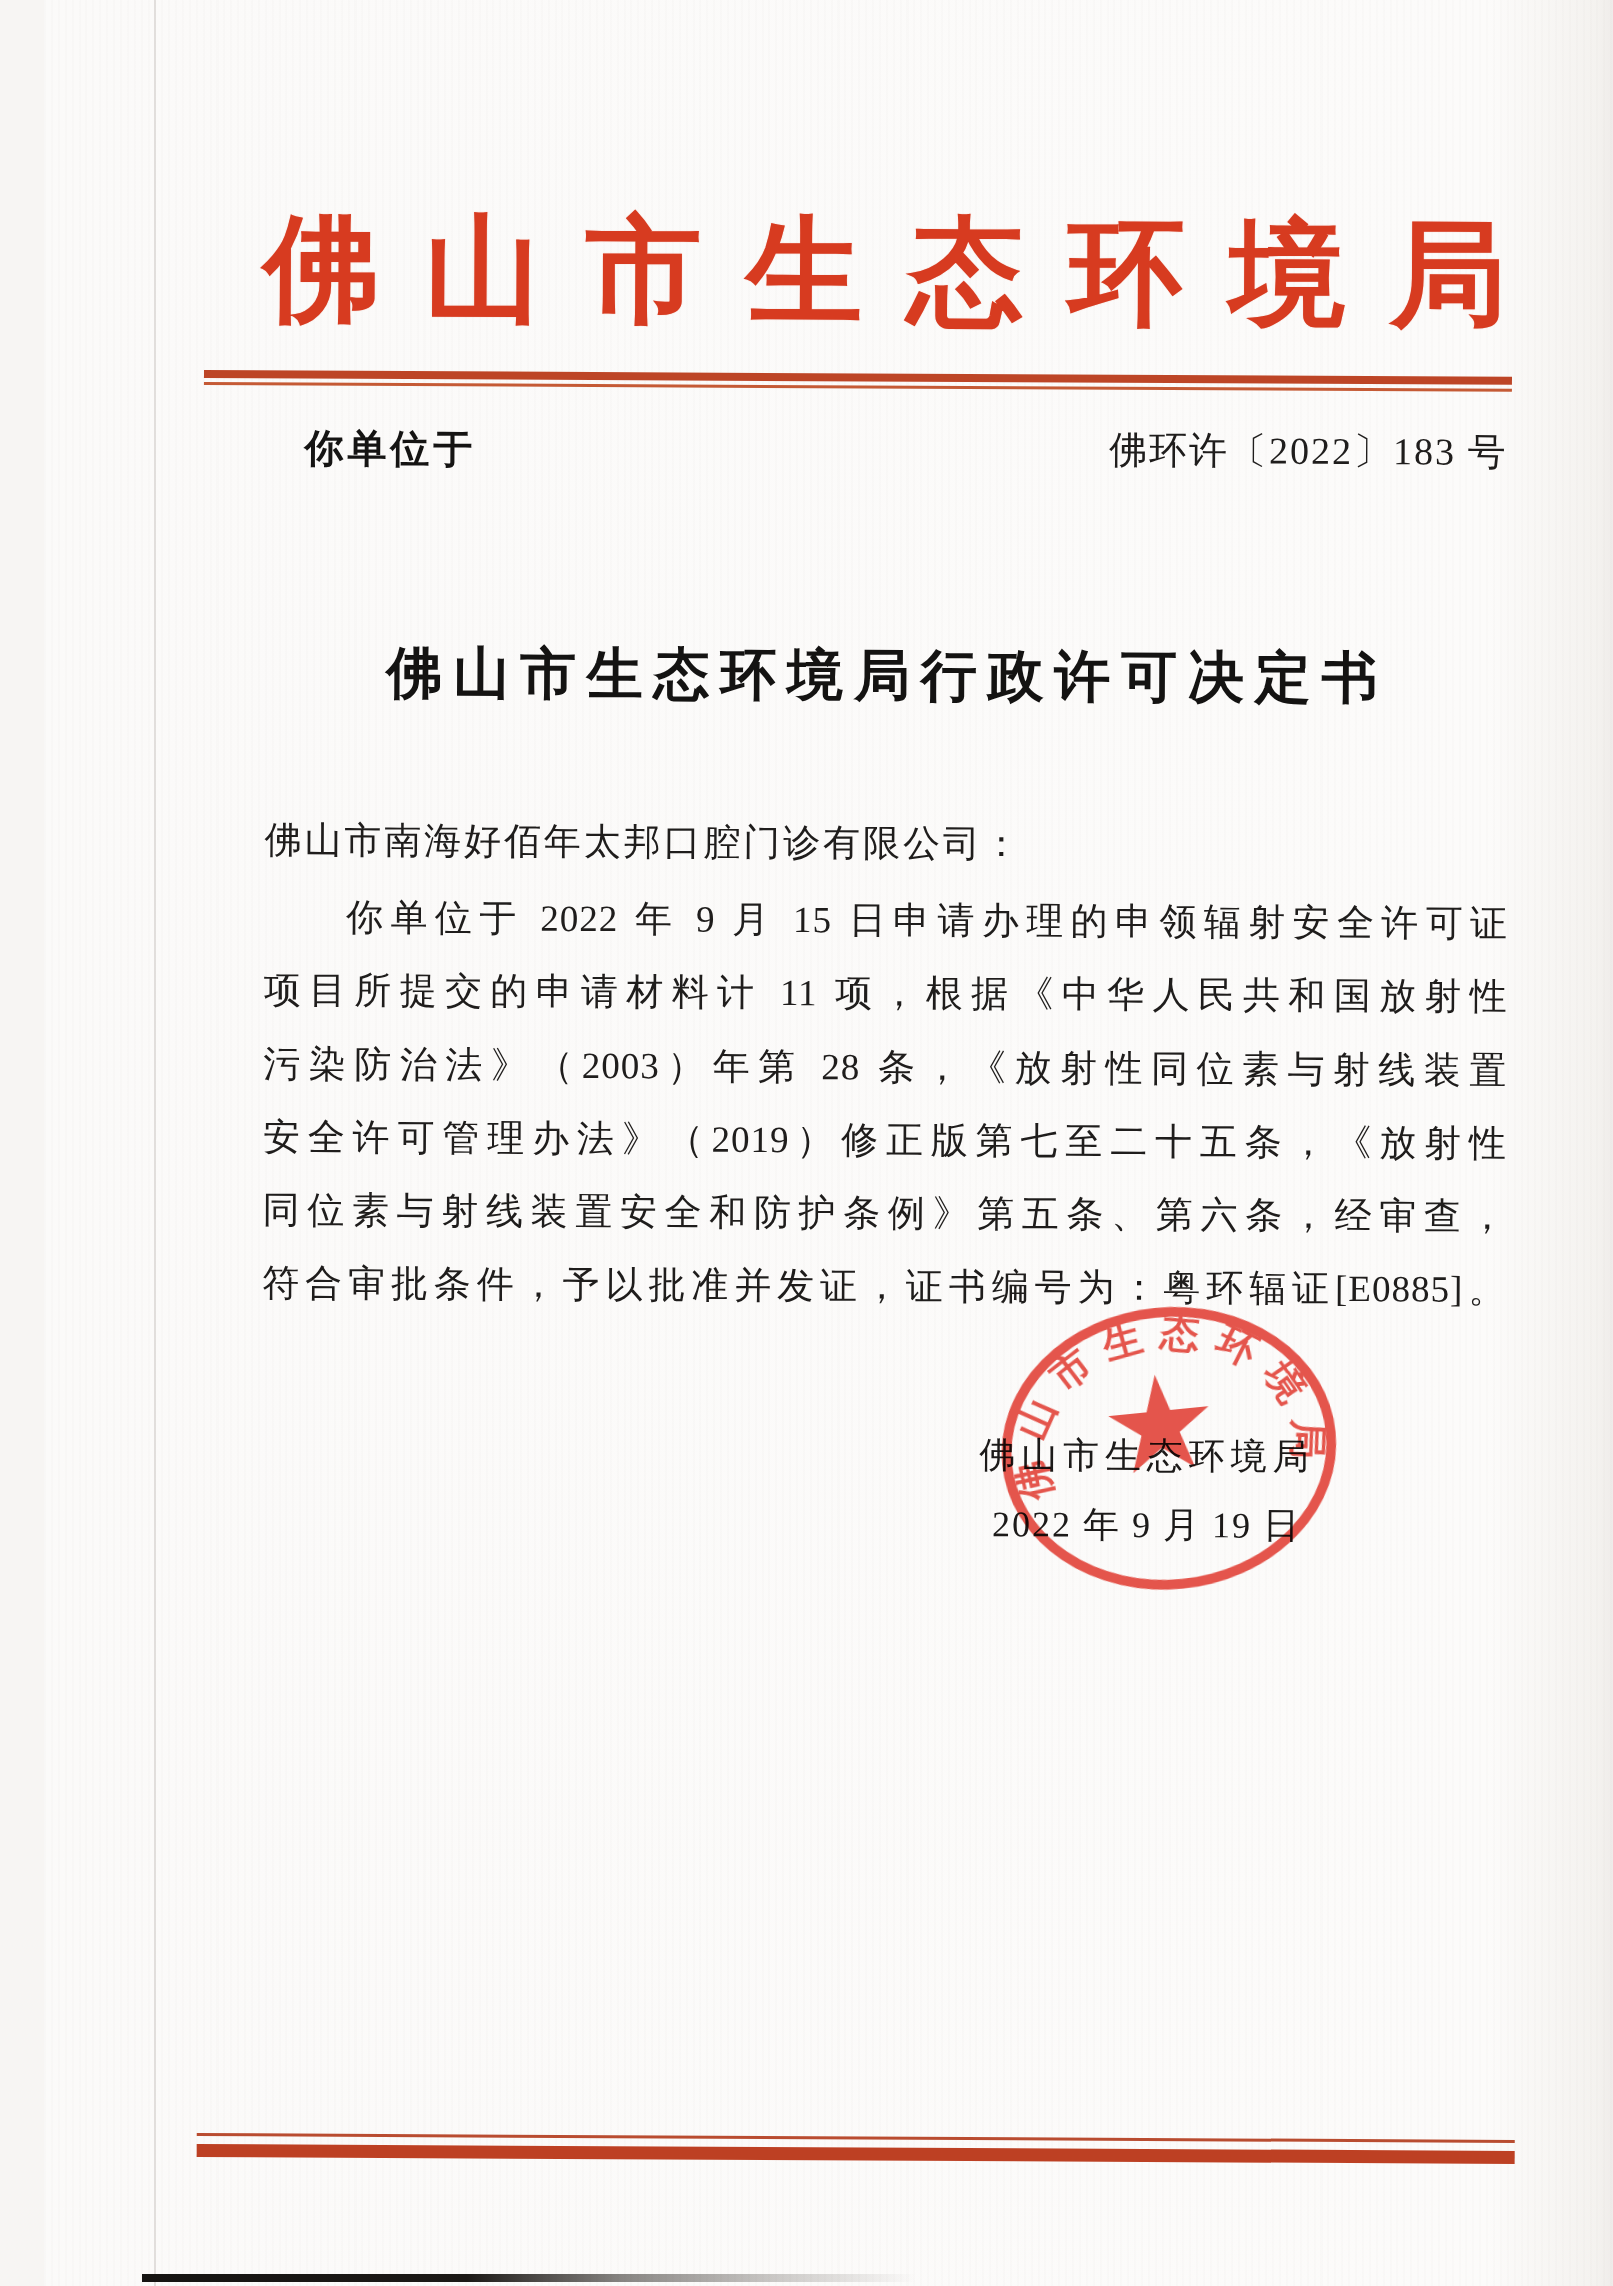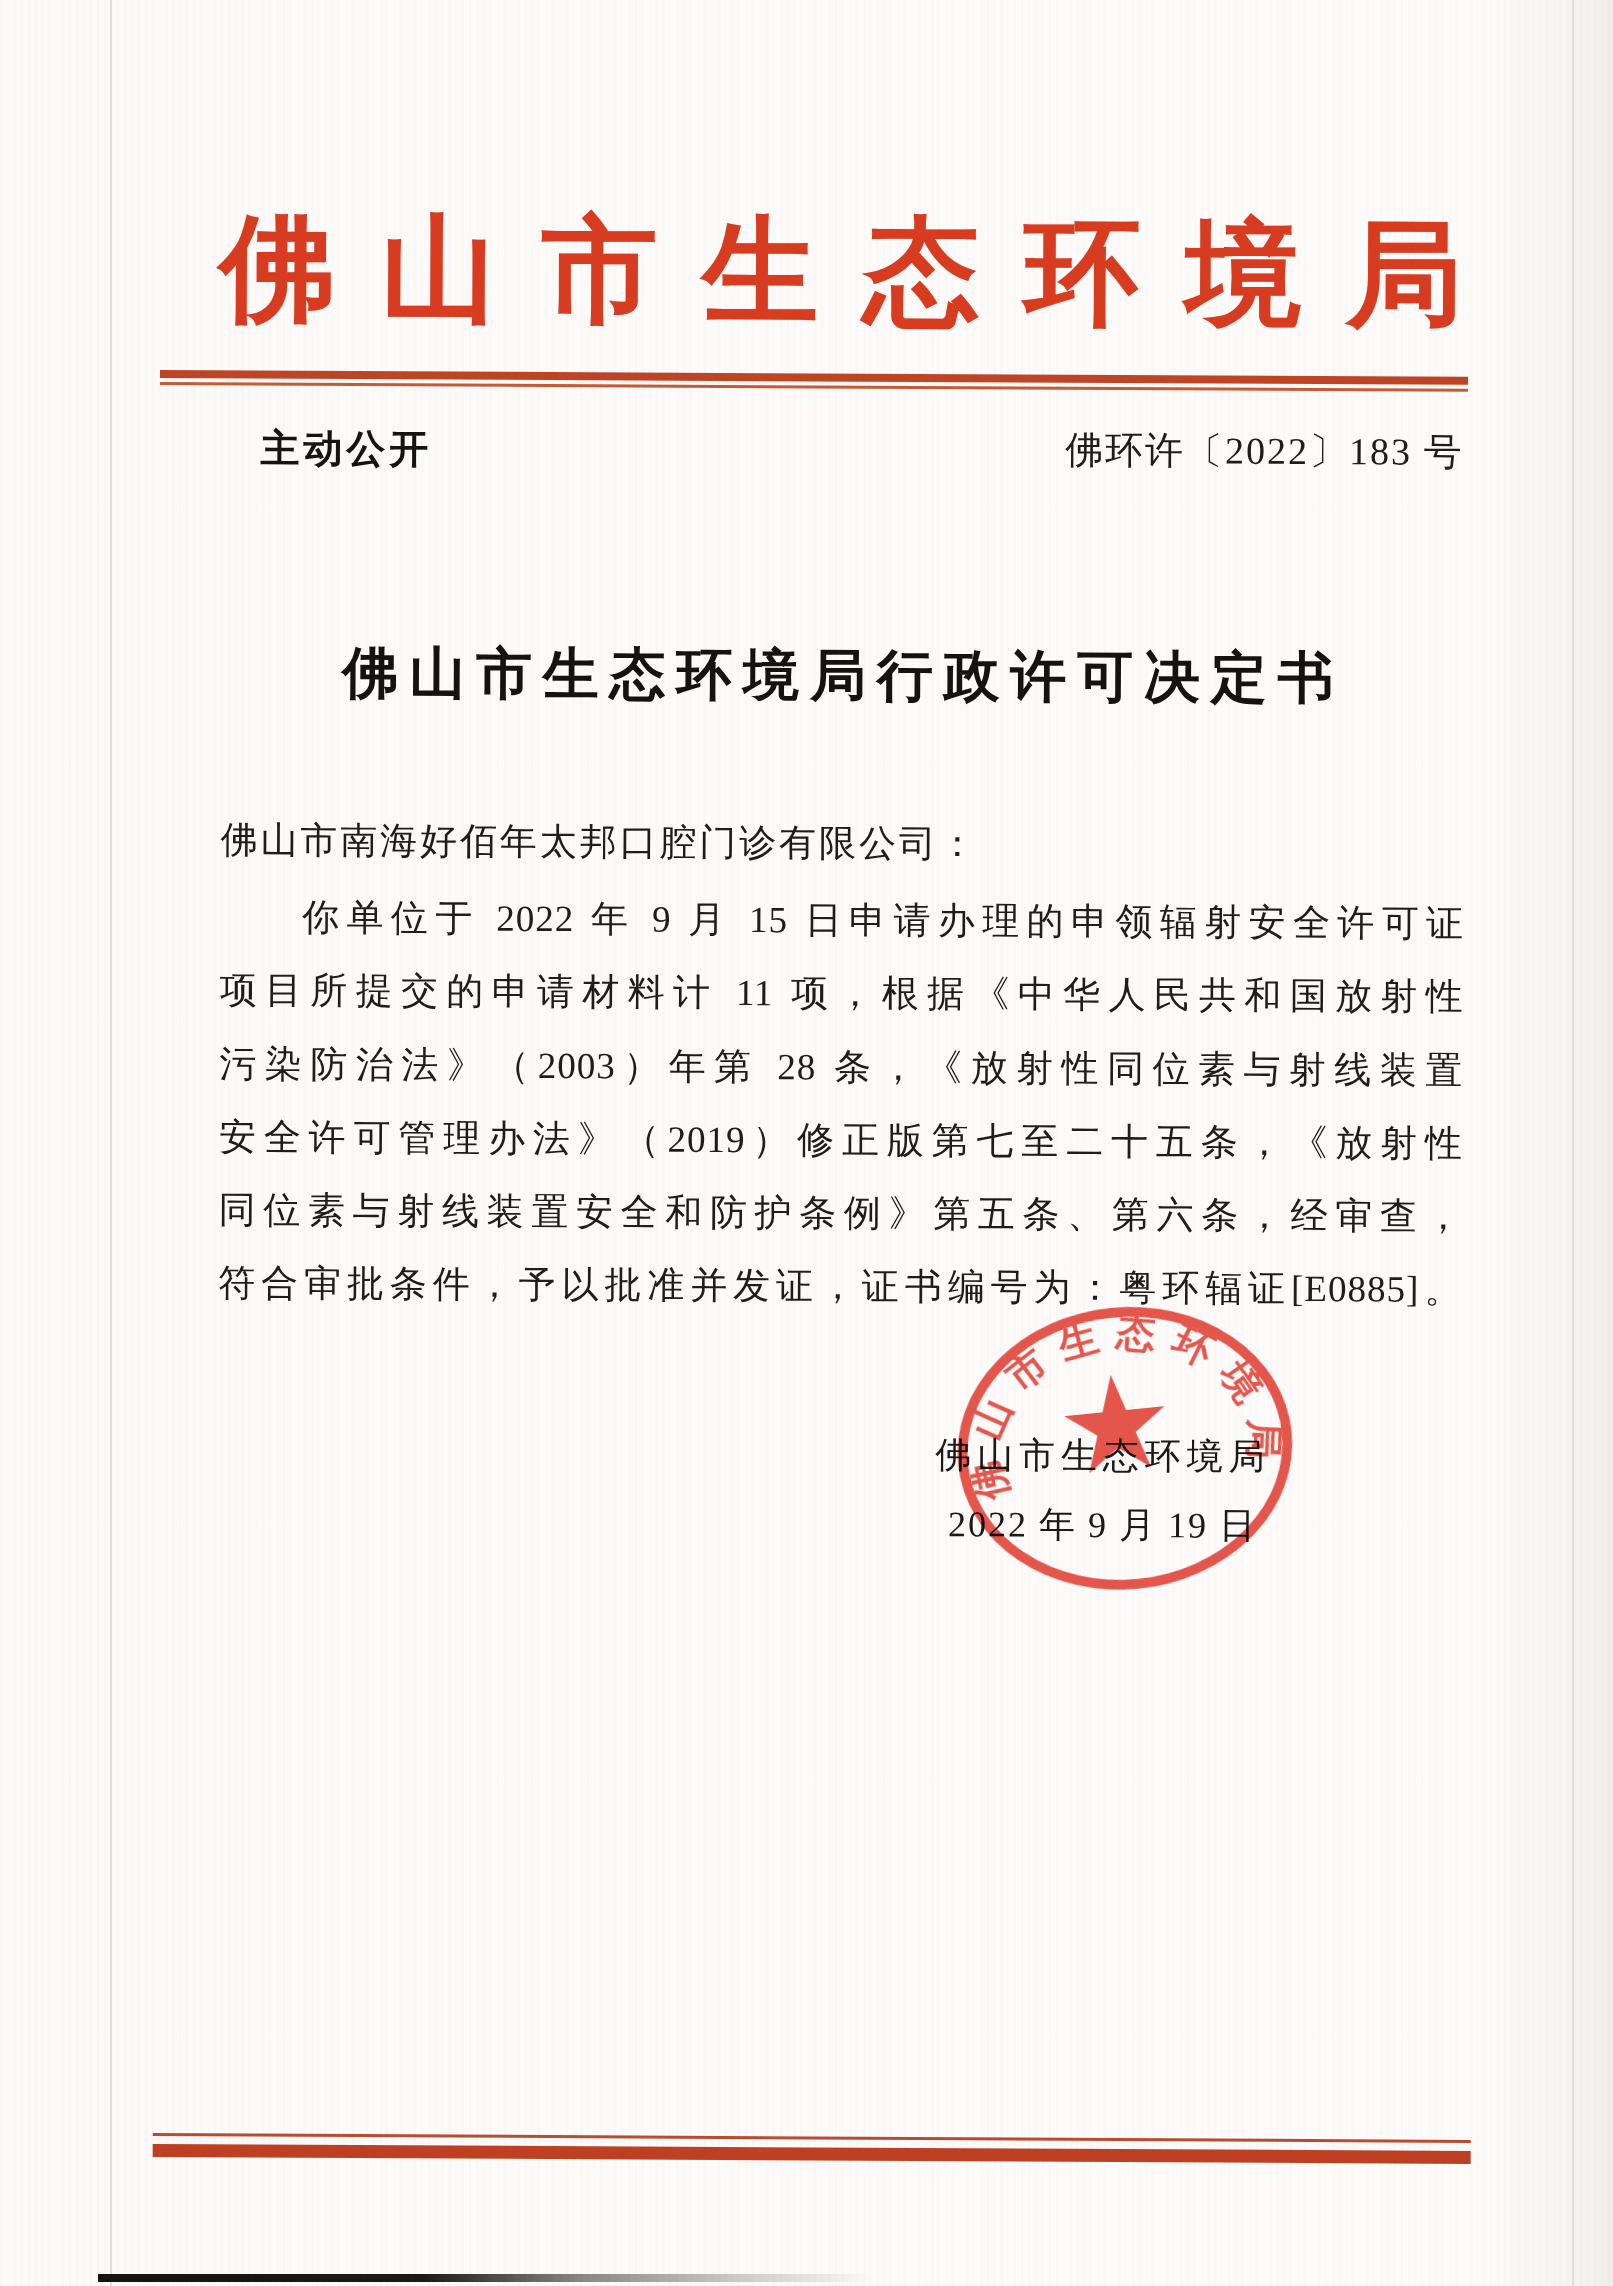--- a/index.html
+++ b/index.html
@@ -7,20 +7,21 @@
     width:1613px;height:2287px;
     background:#f7f5f3;
     font-family:"Liberation Serif","DejaVu Serif",serif;
     position:relative;overflow:hidden;
   }
   .page{
     position:absolute;inset:0;
     background:
       repeating-linear-gradient(90deg, rgba(120,110,100,0.018) 0 2px, transparent 2px 6.9px),
       linear-gradient(90deg,#fbfaf9 0%, #fcfbfa 92%, #f4f2ef 99%, #efecea 100%);
+    margin-left: 44px;
   }
   .edge{position:absolute;top:0;height:2287px;width:2px;}
   .edge.left{left:110px;background:rgba(172,166,158,0.30);}
   .edge.right{left:1572px;background:rgba(172,166,158,0.26);}
   .content{
     position:absolute;inset:0;
     transform:rotate(0.3deg);
     transform-origin:157px 372px;
   }
   .agency-header{
@@ -88,21 +89,21 @@
   <div class="edge left"></div>
   <div class="edge right"></div>
 
   <div class="content">
 
     <div class="agency-header">佛山市生态环境局</div>
 
     <div class="rule top-thick"></div>
     <div class="rule top-thin"></div>
 
-    <div class="disclosure">主动公开</div>
+    <div class="disclosure">你单位于</div>
 
     <div class="doc-number">佛环许〔2022〕183 号</div>
 
     <div class="doc-title">佛山市生态环境局行政许可决定书</div>
 
     <div class="salutation">佛山市南海好佰年太邦口腔门诊有限公司：</div>
 
     <div class="body-line indent" style="top:892px">你单位于 2022 年 9 月 15 日申请办理的申领辐射安全许可证</div>
     <div class="body-line" style="top:965px">项目所提交的申请材料计 11 项，根据《中华人民共和国放射性</div>
     <div class="body-line" style="top:1039px">污染防治法》（2003）年第 28 条，《放射性同位素与射线装置</div>

